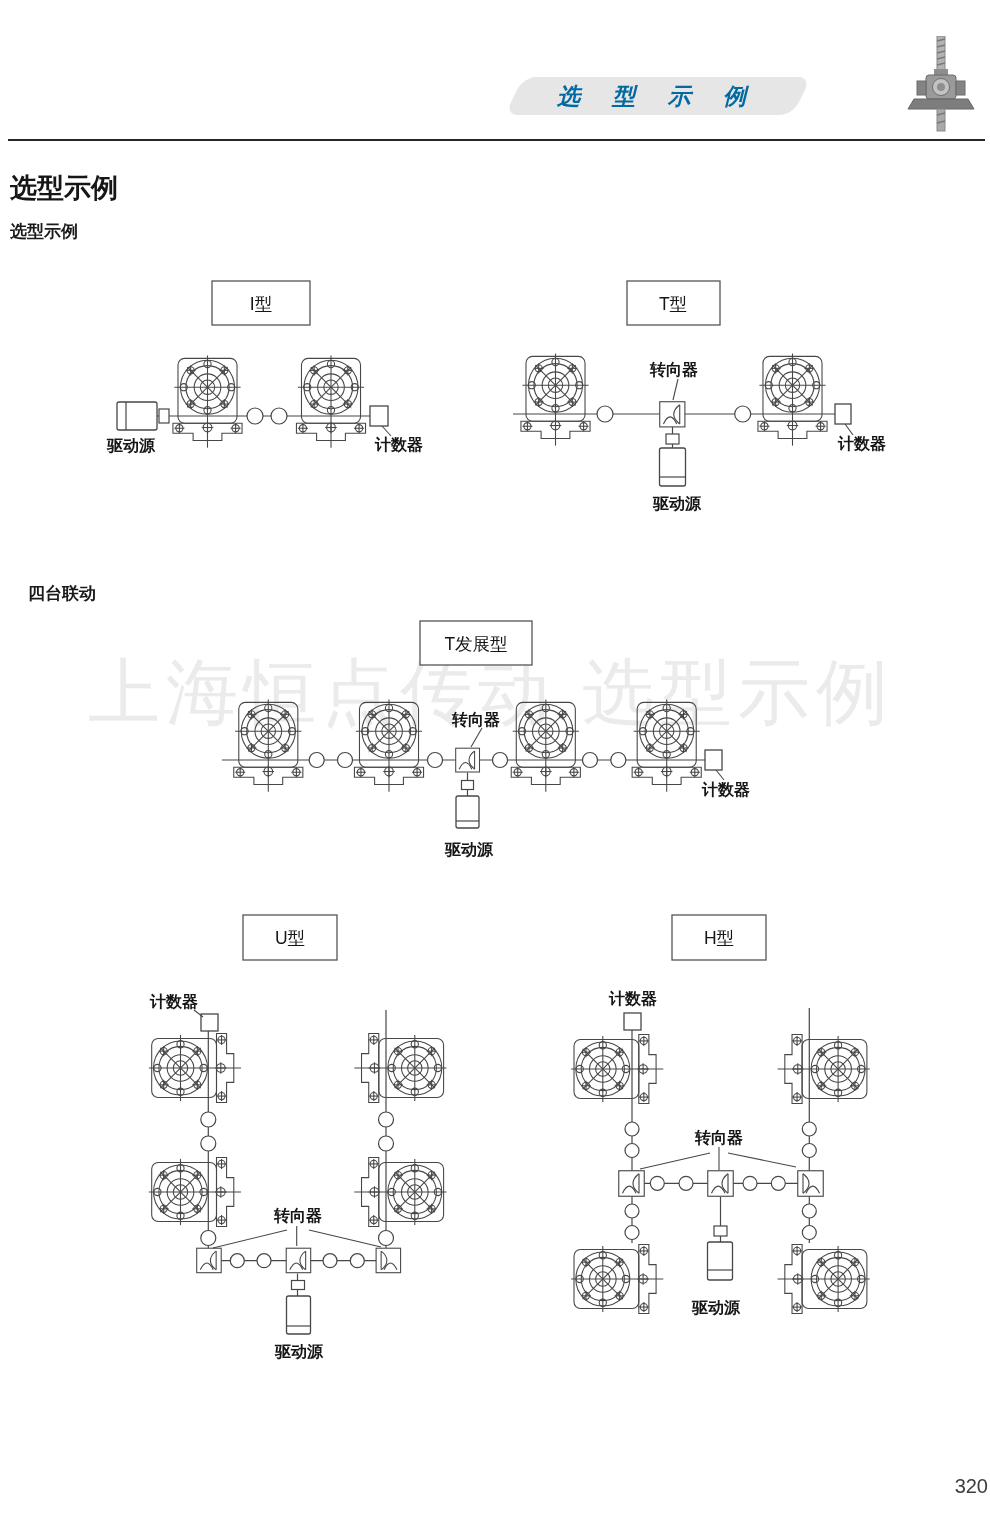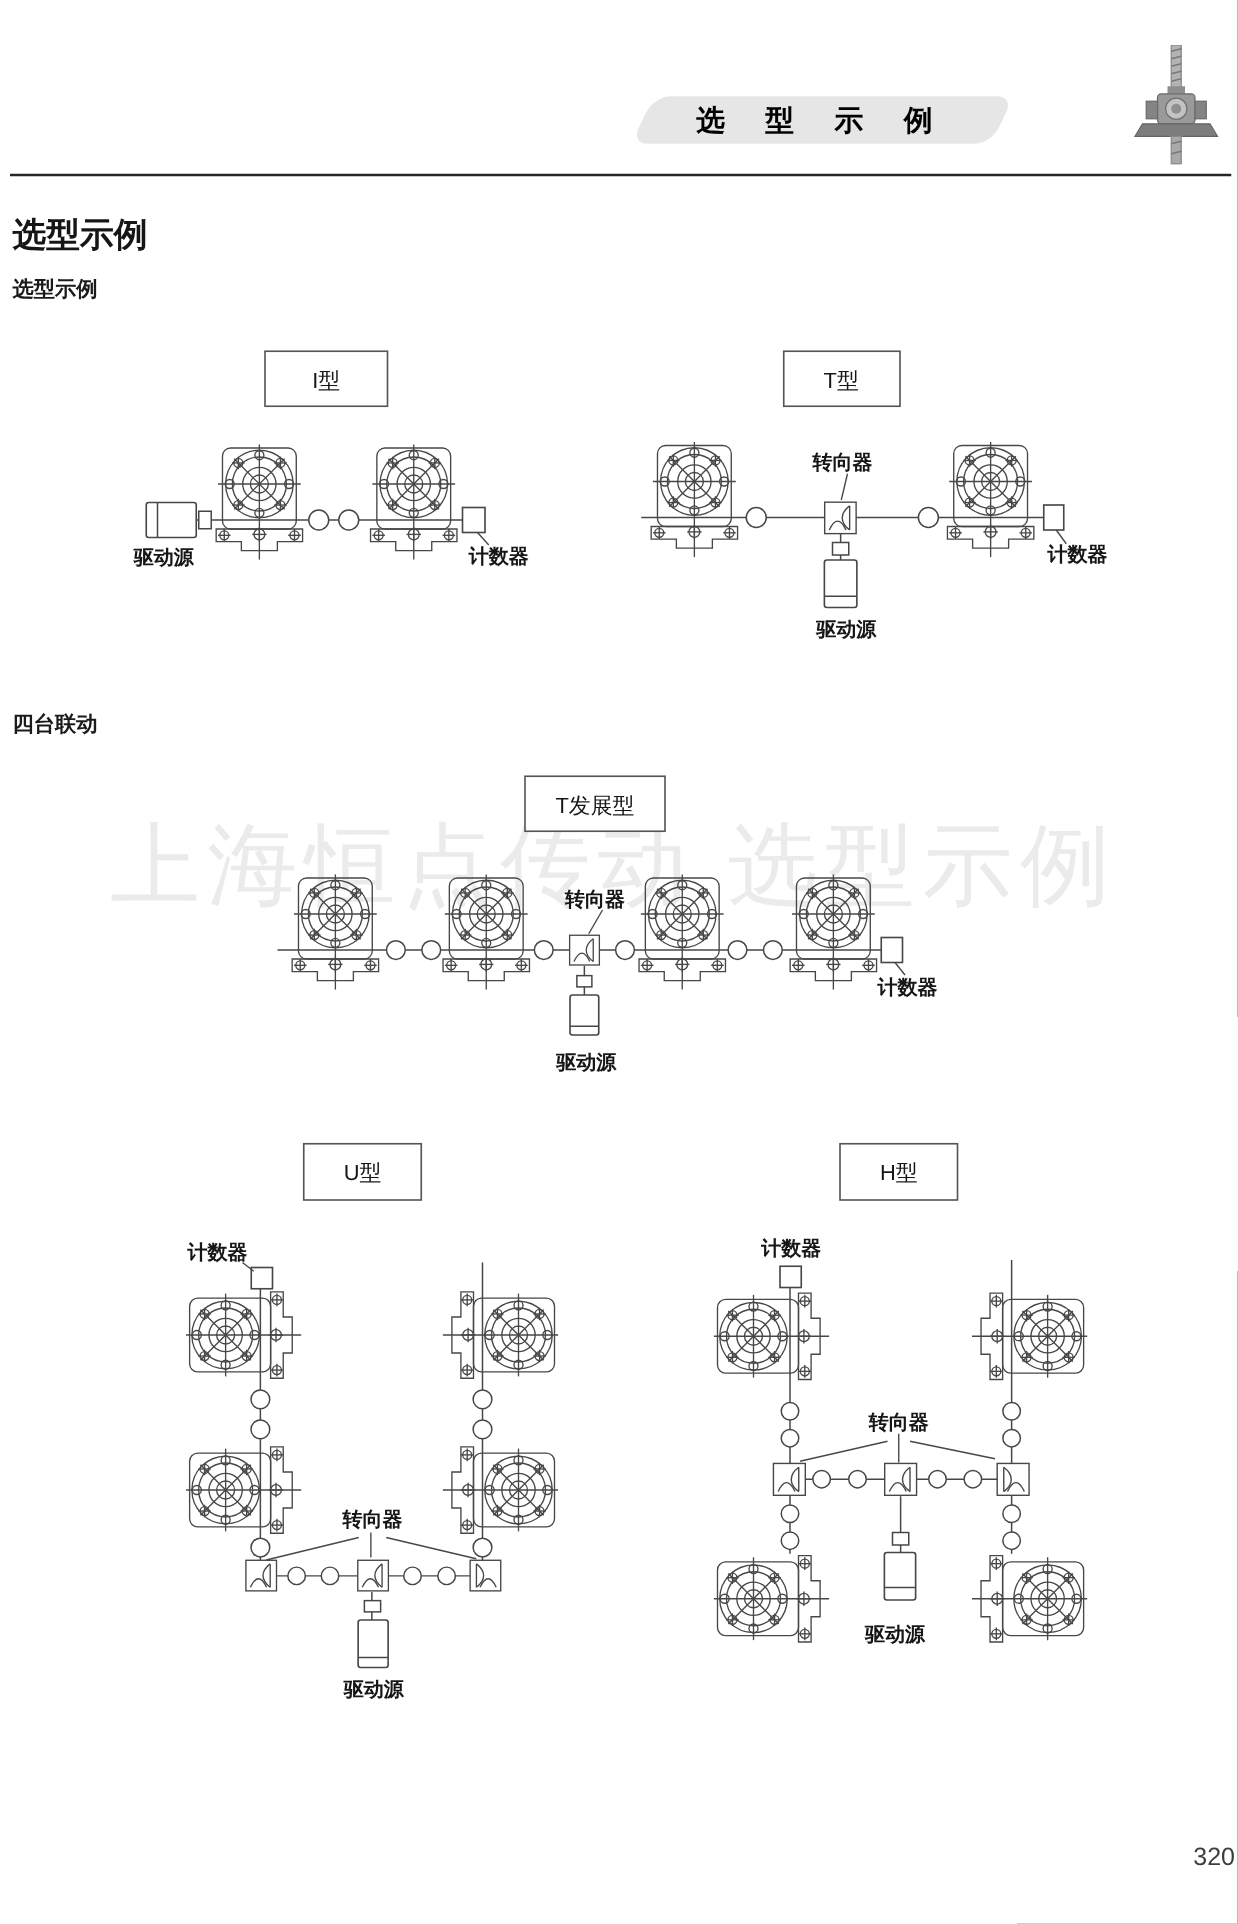--- a/index.html
+++ b/index.html
@@ -2,26 +2,26 @@
 <html><head>
 <meta charset="utf-8">
 <style>
   html,body{margin:0;padding:0;background:#888;}
   .page{position:relative;width:990px;height:1539px;background:#ffffff;overflow:hidden;
         font-family:"Liberation Sans", sans-serif;color:#1c1c1c;}
   .abs{position:absolute;}
   .banner-bg{left:514px;top:77px;width:288px;height:38px;background:#e6e6e6;
              transform:skewX(-26deg);border-radius:13px;}
   .banner-text{left:514px;top:77px;width:288px;height:38px;line-height:38px;text-align:center;
-               font-size:23px;font-weight:bold;letter-spacing:13px;color:#000000;}
+               font-size:23px;font-style:italic;font-weight:bold;letter-spacing:13px;color:#0369a1;}
   .header-rule{left:8px;top:139px;width:977px;height:2px;background:#262626;}
   .page-title{left:10px;top:170px;font-size:27px;font-weight:bold;color:#161616;}
   .section-label{left:10px;font-size:17px;font-weight:bold;color:#1a1a1a;}
   .sec-two{top:220px;}
-  .sec-four{top:568px;}
+  .sec-four{top:582px;margin-left:18px;}
   .watermark{left:88px;top:645px;font-size:72px;letter-spacing:6px;color:#ebebeb;
              white-space:nowrap;font-weight:500;z-index:0;}
   .page-number{left:938px;top:1475px;width:50px;text-align:right;font-size:20px;color:#3d3d3d;}
   svg.diagram-layer{left:0;top:0;z-index:1;}
   svg text{font-family:"Liberation Sans", sans-serif;fill:#161616;}
   .dlabel{font-size:16px;font-weight:bold;}
   .boxlabel{font-size:17.5px;font-weight:normal;}
 </style>
 </head>
 <body>

